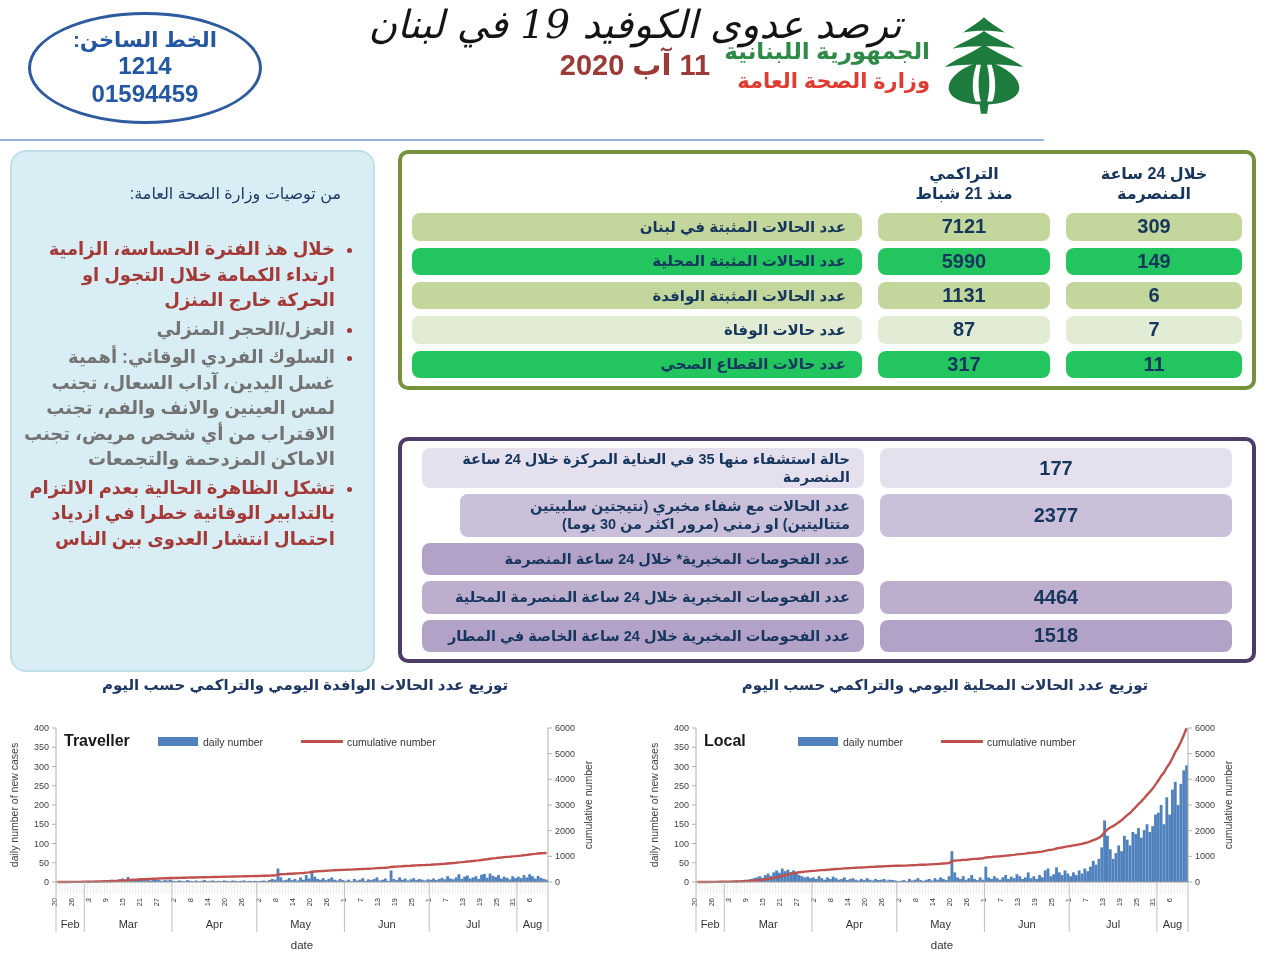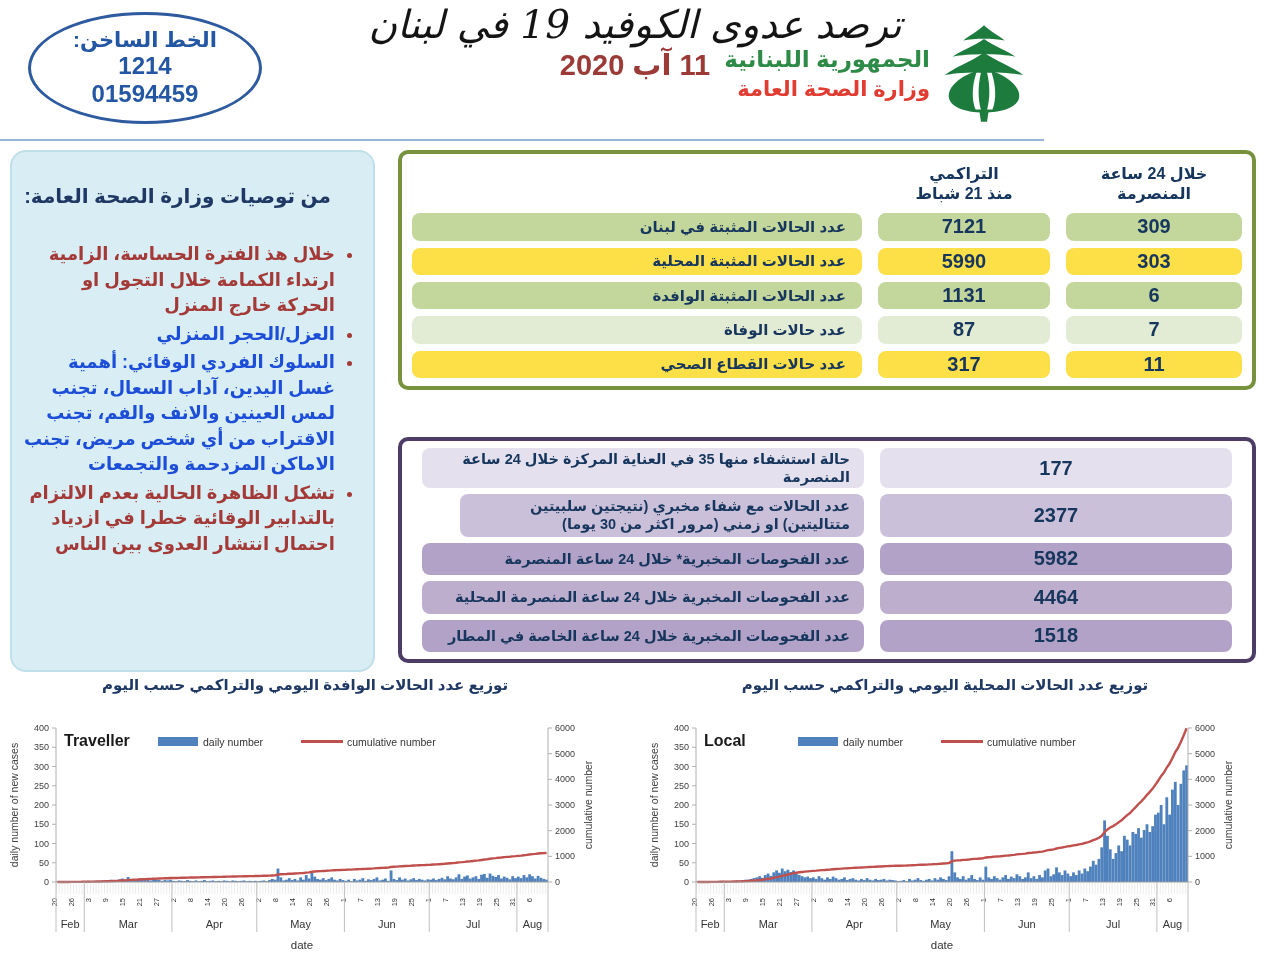--- a/index.html
+++ b/index.html
@@ -14,49 +14,49 @@
     position:absolute; left:28px; top:12px; width:234px; height:112px;
     border:3px solid #2E5B9F; border-radius:50%;
     display:flex; flex-direction:column; align-items:center; justify-content:center;
     color:#2457A3; line-height:1.15;
   }
   .hotline .hl-label { font-size:21px; font-weight:bold; }
   .hotline .hl-num { font-size:24px; font-weight:bold; }
   .title-block { position:absolute; left:320px; top:2px; width:630px; text-align:center; }
   .main-title { font-size:39px; color:#141414; font-family:"DejaVu Serif","DejaVu Sans",serif; white-space:nowrap;font-style:italic; }
   .report-date { font-size:29px; font-weight:bold; color:#9C3A38; margin-top:1px; }
-  .logo { position:absolute; right:14px; top:20px; display:flex; align-items:center; gap:8px; }
+  .logo { position:absolute; right:14px; top:12px; display:flex; align-items:center; gap:8px; }
   .logo-text { text-align:right; line-height:1.35; }
   .logo-line1 { font-size:23px; font-weight:bold; color:#2E8B47; letter-spacing:1px; }
   .logo-line2 { font-size:21px; font-weight:bold; color:#E03C31; letter-spacing:1px; }
   
   .sidebar {
     position:absolute; left:10px; top:150px; width:365px; height:522px;
     background:#D9EEF4; border:2px solid #BFDFE9; border-radius:16px;
     padding:16px 14px 10px 10px; direction:rtl;
   }
-  .sidebar-heading { color:#1F3864; font-size:20px; font-weight:bold; margin:16px 28px 34px 0; }
+  .sidebar-heading { color:#1F3864; font-size:16px; font-weight:normal; margin:16px 18px 34px 0; }
   .sidebar ul { margin:0; padding:0 24px 0 0; }
   .sidebar li { font-size:18px; font-weight:bold; line-height:1.42; margin-bottom:3px; color:#A33A38; }
   .sidebar li span.red  { color:#A33A38; }
-  .sidebar li span.blue { color:#1d4ed8; }
+  .sidebar li span.blue { color:#737373; }
   
   .green-table {
     position:absolute; left:398px; top:150px; width:858px; height:240px;
     border:4px solid #76923C; border-radius:10px; background:#fff; padding:4px 10px 8px 10px;
   }
   .gt-grid { display:grid; grid-template-columns:1fr 172px 176px; column-gap:16px; row-gap:7px; height:100%; align-content:stretch; }
   .gt-hcell { display:flex; flex-direction:column; align-items:center; justify-content:center; color:#17365D; font-weight:bold; font-size:16px; line-height:1.25; padding-top:4px; }
   .gt-label {
     border-radius:8px; display:flex; align-items:center; justify-content:flex-start;
     direction:rtl; color:#17365D; font-weight:bold; font-size:15px; padding:0 16px;
   }
   .gt-num { border-radius:8px; display:flex; align-items:center; justify-content:center; color:#17365D; font-weight:bold; font-size:20px; }
   .g-dark  { background:#C3D69B; }
-  .g-light { background:#fde047; }
+  .g-light { background:#22c55e; }
   .g-xlight{ background:#E2EBD3; }
   
   .purple-table {
     position:absolute; left:398px; top:437px; width:858px; height:226px;
     border:4px solid #4D3D66; border-radius:10px; background:#fff; padding:7px 20px;
     display:flex; flex-direction:column; gap:6px;
   }
   .pt-row { display:grid; grid-template-columns:1fr 352px; column-gap:16px; flex:1; }
   .pt-row.tall { flex:1.3;margin-left:38px; }
   .pt-label {
@@ -127,21 +127,21 @@
       <span>خلال 24 ساعة</span>
       <span>المنصرمة</span>
     </div>
 
     <div class="gt-label g-dark">عدد الحالات المثبتة في لبنان</div>
     <div class="gt-num g-dark">7121</div>
     <div class="gt-num g-dark">309</div>
 
     <div class="gt-label g-light">عدد الحالات المثبتة المحلية</div>
     <div class="gt-num g-light">5990</div>
-    <div class="gt-num g-light">303</div>
+    <div class="gt-num g-light">149</div>
 
     <div class="gt-label g-dark">عدد الحالات المثبتة الوافدة</div>
     <div class="gt-num g-dark">1131</div>
     <div class="gt-num g-dark">6</div>
 
     <div class="gt-label g-xlight">عدد حالات الوفاة</div>
     <div class="gt-num g-xlight">87</div>
     <div class="gt-num g-xlight">7</div>
 
     <div class="gt-label g-light">عدد حالات القطاع الصحي</div>
@@ -154,21 +154,20 @@
   <div class="pt-row">
     <div class="pt-label p1">حالة استشفاء منها 35 في العناية المركزة خلال 24 ساعة المنصرمة</div>
     <div class="pt-num p1">177</div>
   </div>
   <div class="pt-row tall">
     <div class="pt-label p2">عدد الحالات مع شفاء مخبري (نتيجتين سلبيتين متتاليتين) او زمني (مرور اكثر من 30 يوما)</div>
     <div class="pt-num p2">2377</div>
   </div>
   <div class="pt-row">
     <div class="pt-label p3">عدد الفحوصات المخبرية* خلال 24 ساعة المنصرمة</div>
-    <div class="pt-num p3">5982</div>
   </div>
   <div class="pt-row">
     <div class="pt-label p4">عدد الفحوصات المخبرية خلال 24 ساعة المنصرمة المحلية</div>
     <div class="pt-num p4">4464</div>
   </div>
   <div class="pt-row">
     <div class="pt-label p5">عدد الفحوصات المخبرية خلال 24 ساعة الخاصة في المطار</div>
     <div class="pt-num p5">1518</div>
   </div>
 </div>

